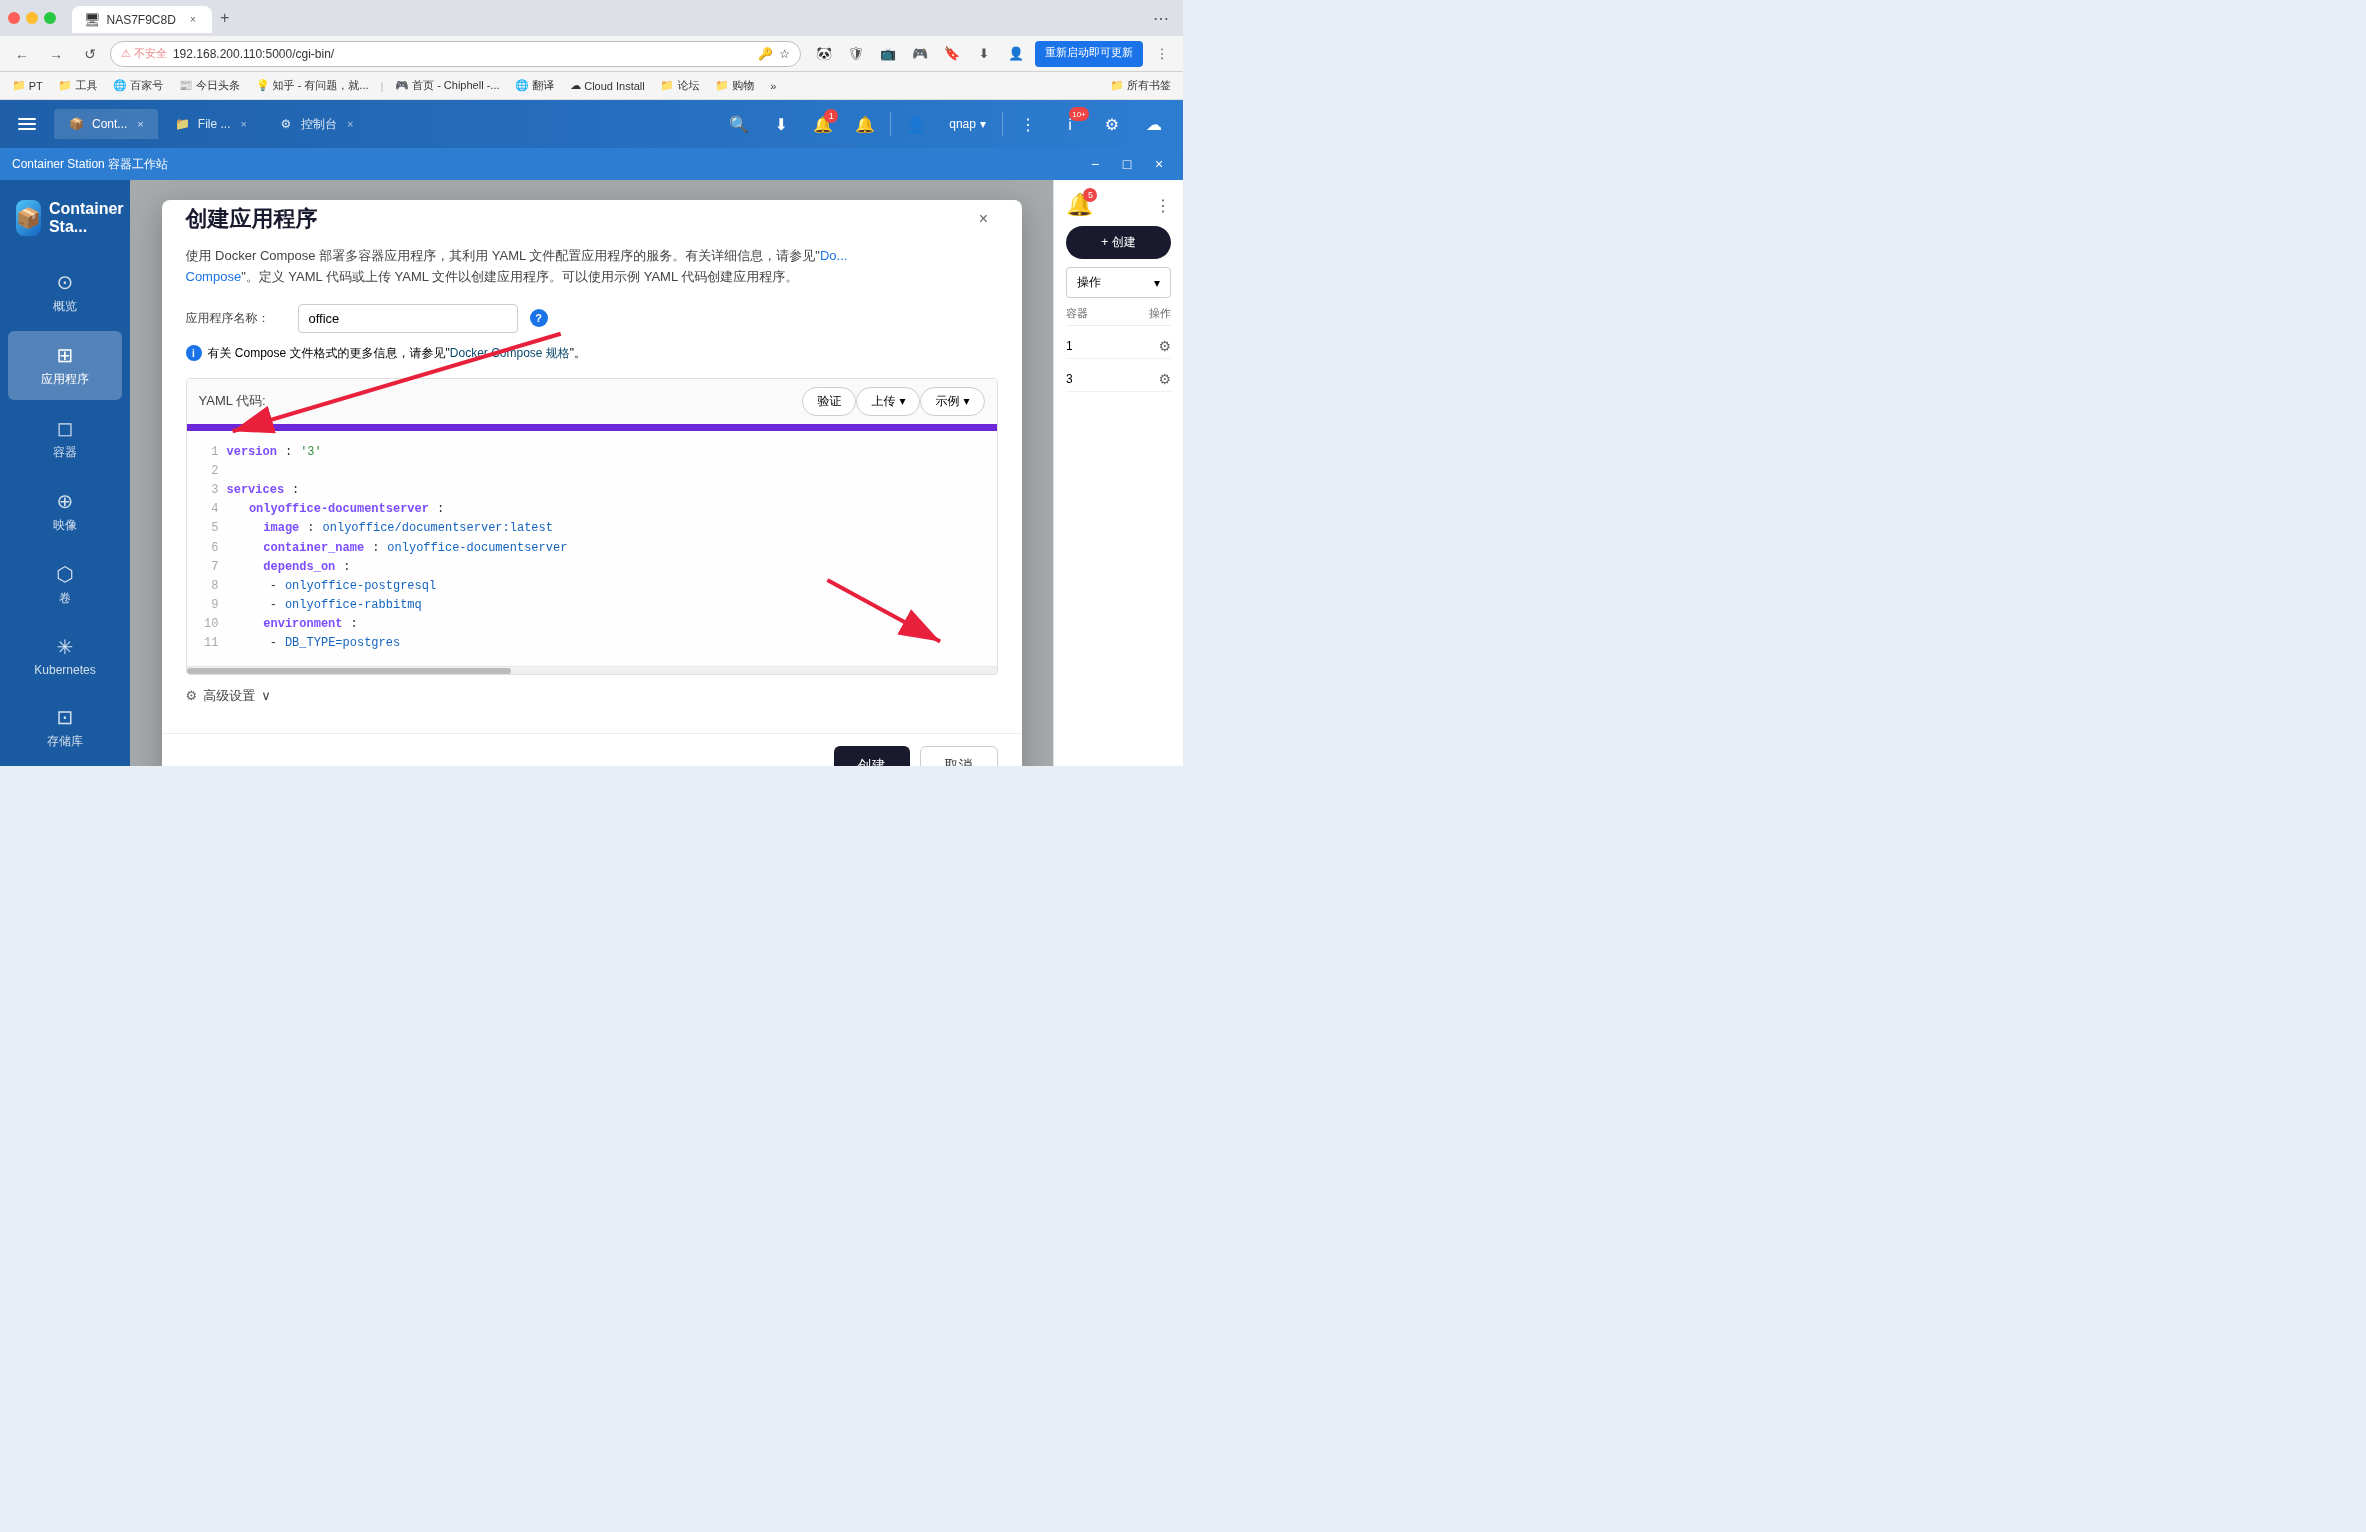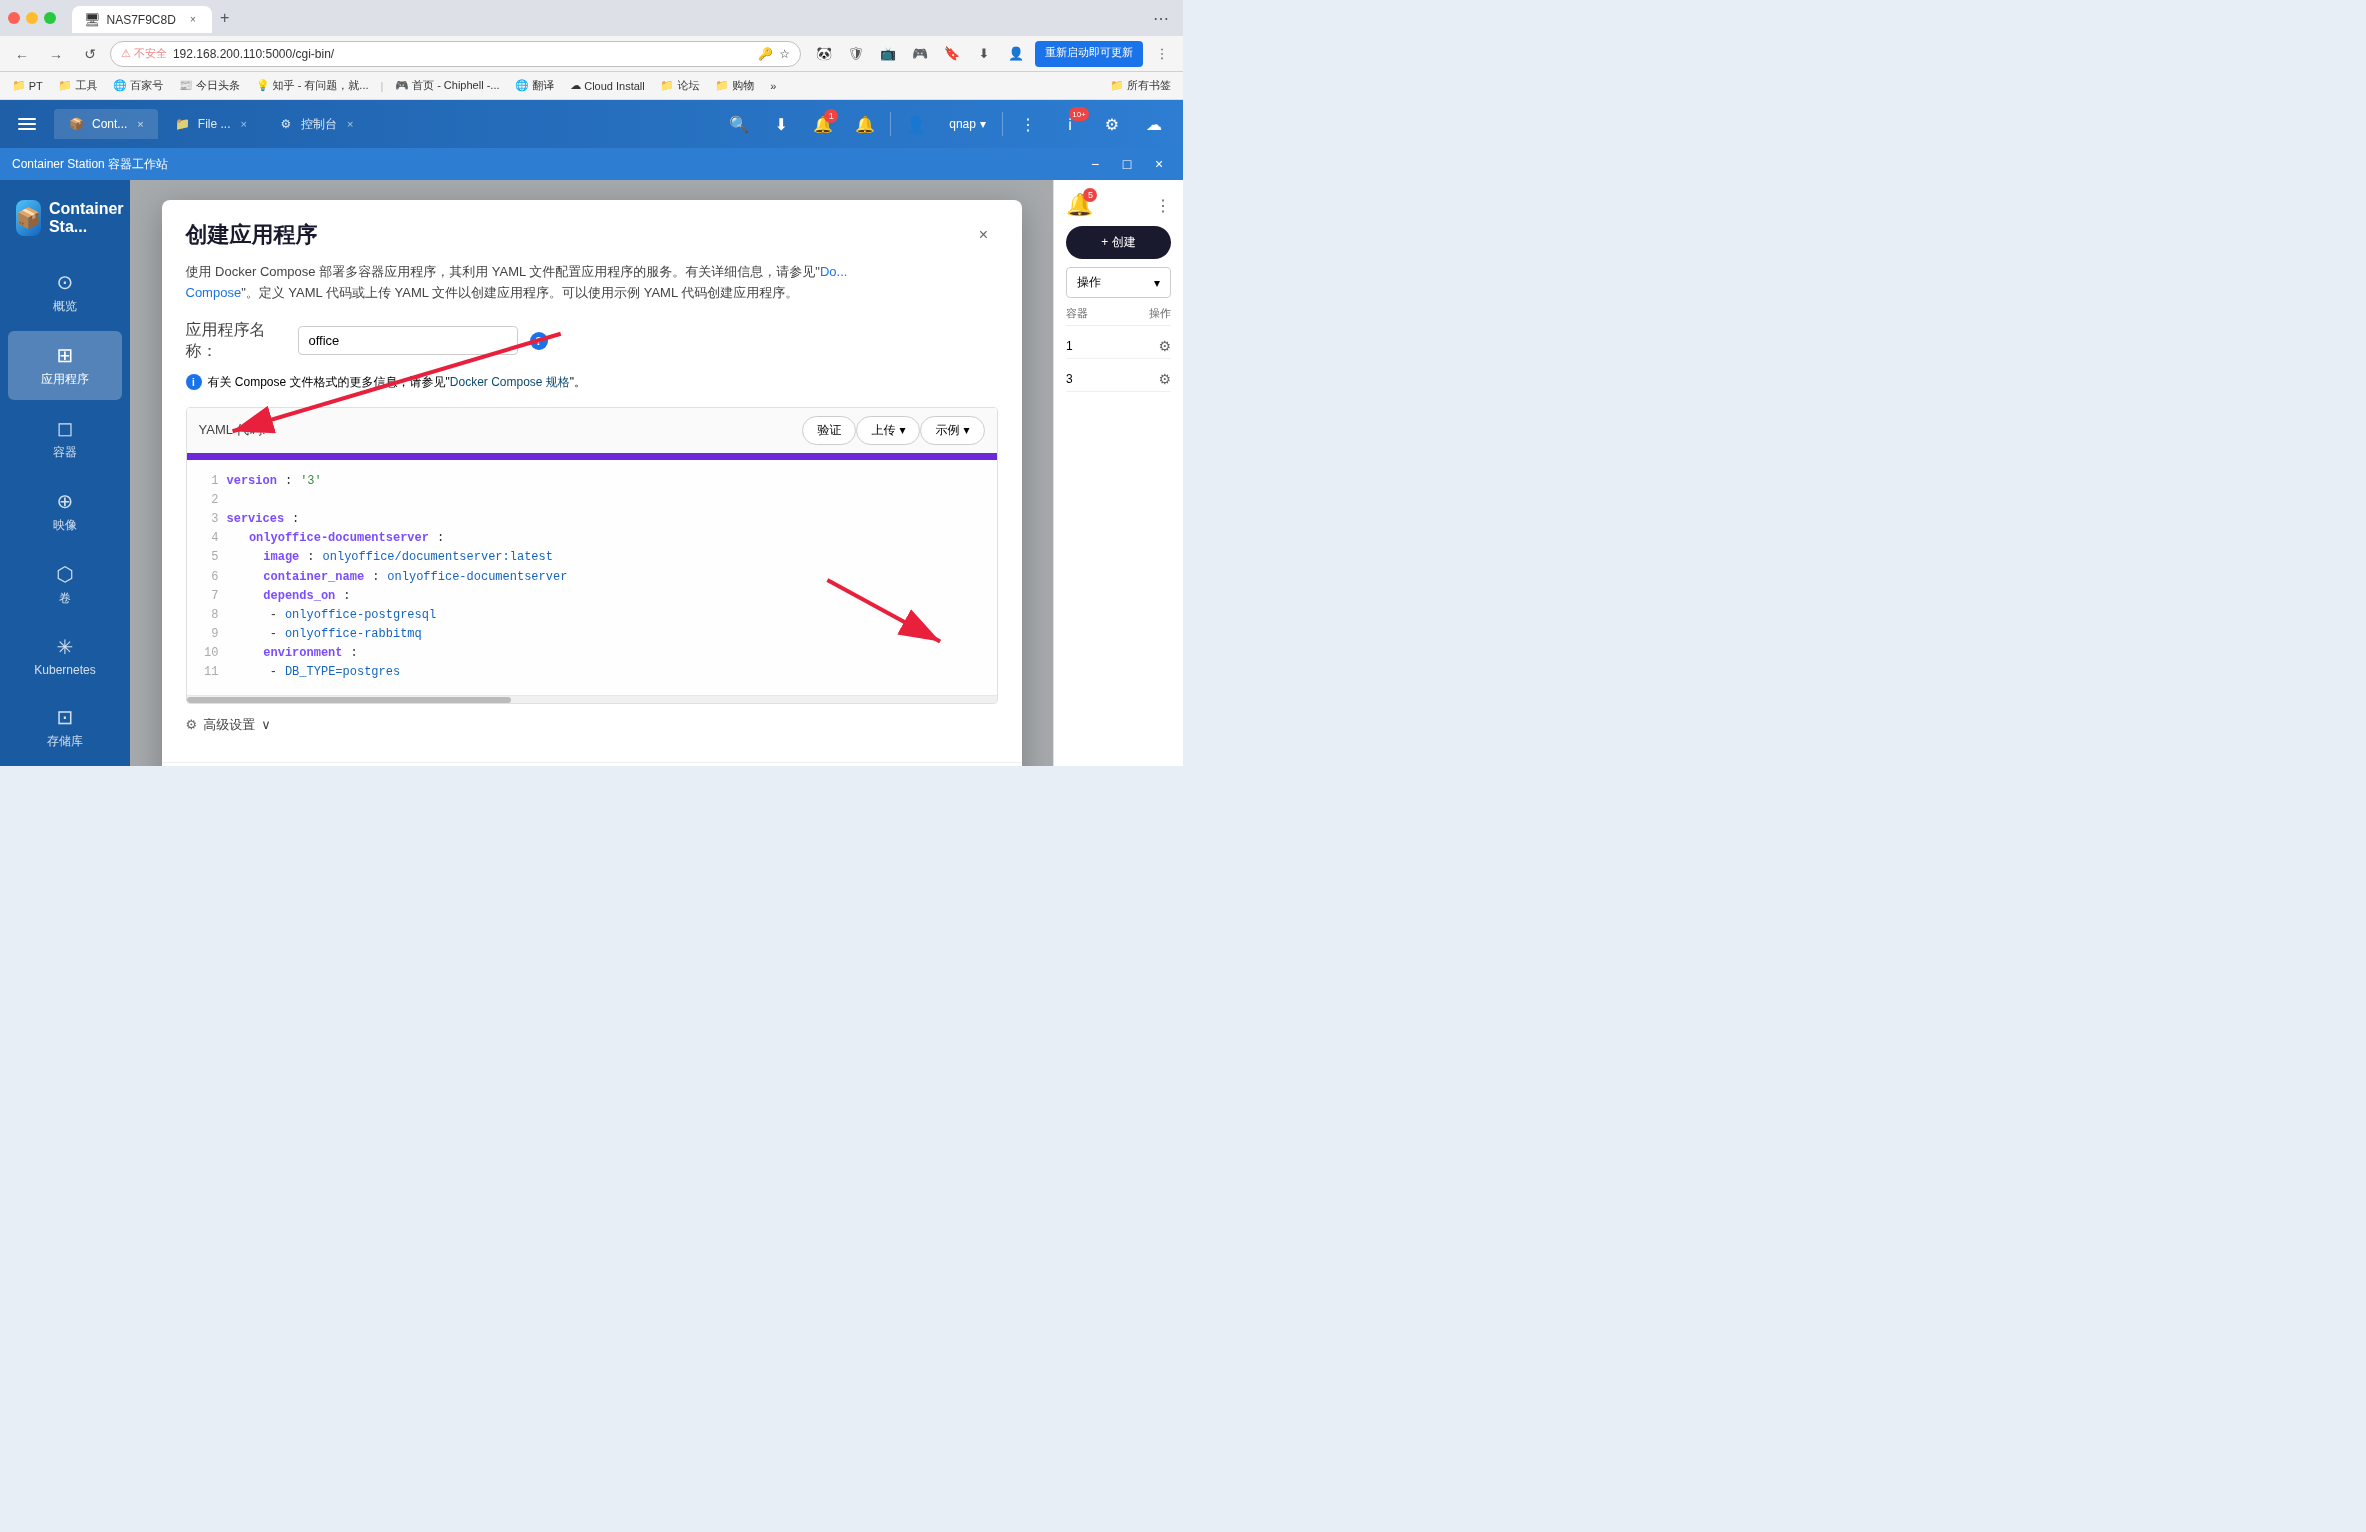--- a/index.html
+++ b/index.html
@@ -72,28 +72,28 @@
     .notification-icon { font-size: 22px; position: relative; color: #1a5aa0; }
     .create-btn { background: #1a1a2e; color: #fff; border: none; border-radius: 20px; padding: 8px 16px; font-size: 12px; cursor: pointer; display: flex; align-items: center; gap: 4px; width: 100%; justify-content: center; }
     .actions-dropdown { border: 1px solid #ccc; border-radius: 4px; padding: 6px 10px; display: flex; align-items: center; justify-content: space-between; font-size: 12px; cursor: pointer; }
     .right-table-header { display: flex; justify-content: space-between; font-size: 11px; color: #666; border-bottom: 1px solid #eee; padding-bottom: 4px; }
     .right-table-row { display: flex; justify-content: space-between; align-items: center; font-size: 12px; padding: 4px 0; border-bottom: 1px solid #f0f0f0; }
     .gear-icon { color: #666; cursor: pointer; font-size: 14px; }
 
     
     .dialog-overlay { position: absolute; top: 0; left: 0; right: 0; bottom: 0; background: rgba(0,0,0,0.3); display: flex; align-items: flex-start; justify-content: center; z-index: 100; padding-top: 20px; }
     .dialog { background: #fff; border-radius: 8px; width: 860px; max-height: 700px; box-shadow: 0 8px 32px rgba(0,0,0,0.25); display: flex; flex-direction: column; }
-    .dialog-header { display: flex; align-items: center; justify-content: space-between; padding: 20px 24px 12px; }
+    .dialog-header { display: flex; align-items: center; justify-content: space-between; padding: 4px 24px 12px; }
     .dialog-title { font-size: 22px; font-weight: 600; color: #1a1a2e; }
     .dialog-close { width: 28px; height: 28px; border-radius: 50%; display: flex; align-items: center; justify-content: center; cursor: pointer; color: #666; font-size: 16px; }
     .dialog-body { padding: 0 24px 16px; flex: 1; overflow-y: auto; }
     .dialog-desc { font-size: 13px; color: #444; line-height: 1.6; margin-bottom: 16px; }
     .dialog-desc a { color: #1a73e8; text-decoration: none; }
     .form-row { display: flex; align-items: center; gap: 12px; margin-bottom: 12px; }
-    .form-label { font-size: 16px; color: #444; width: 100px; flex-shrink: 0; }
+    .form-label { font-size: 12px; color: #444; width: 100px; flex-shrink: 0; }
     .form-input { border: 1px solid #ccc; border-radius: 4px; padding: 6px 10px; font-size: 13px; width: 220px; }
     .help-icon { width: 18px; height: 18px; border-radius: 50%; background: #1a73e8; color: #fff; display: flex; align-items: center; justify-content: center; font-size: 11px; font-weight: bold; cursor: pointer; }
     .compose-link-row { display: flex; align-items: center; gap: 6px; margin-bottom: 16px; font-size: 12px; }
     .compose-link-row a { color: #0c4a6e; text-decoration: none; }
     .info-icon { width: 16px; height: 16px; border-radius: 50%; background: #1a73e8; color: #fff; font-size: 10px; font-weight: bold; display: flex; align-items: center; justify-content: center; flex-shrink: 0; }
     .yaml-section { border: 1px solid #e0e0e0; border-radius: 4px; overflow: hidden; }
     .yaml-toolbar { display: flex; align-items: center; justify-content: space-between; padding: 8px 12px; background: #fafafa; border-bottom: 7px solid #6d28d9; }
     .yaml-label { font-size: 13px; color: #444; }
     .yaml-btns { display: flex; }
     .yaml-btn { border: 1px solid #ccc; border-radius: 20px; padding: 5px 14px; font-size: 12px; background: #fff; cursor: pointer; display: flex; align-items: center; gap: 4px; }

